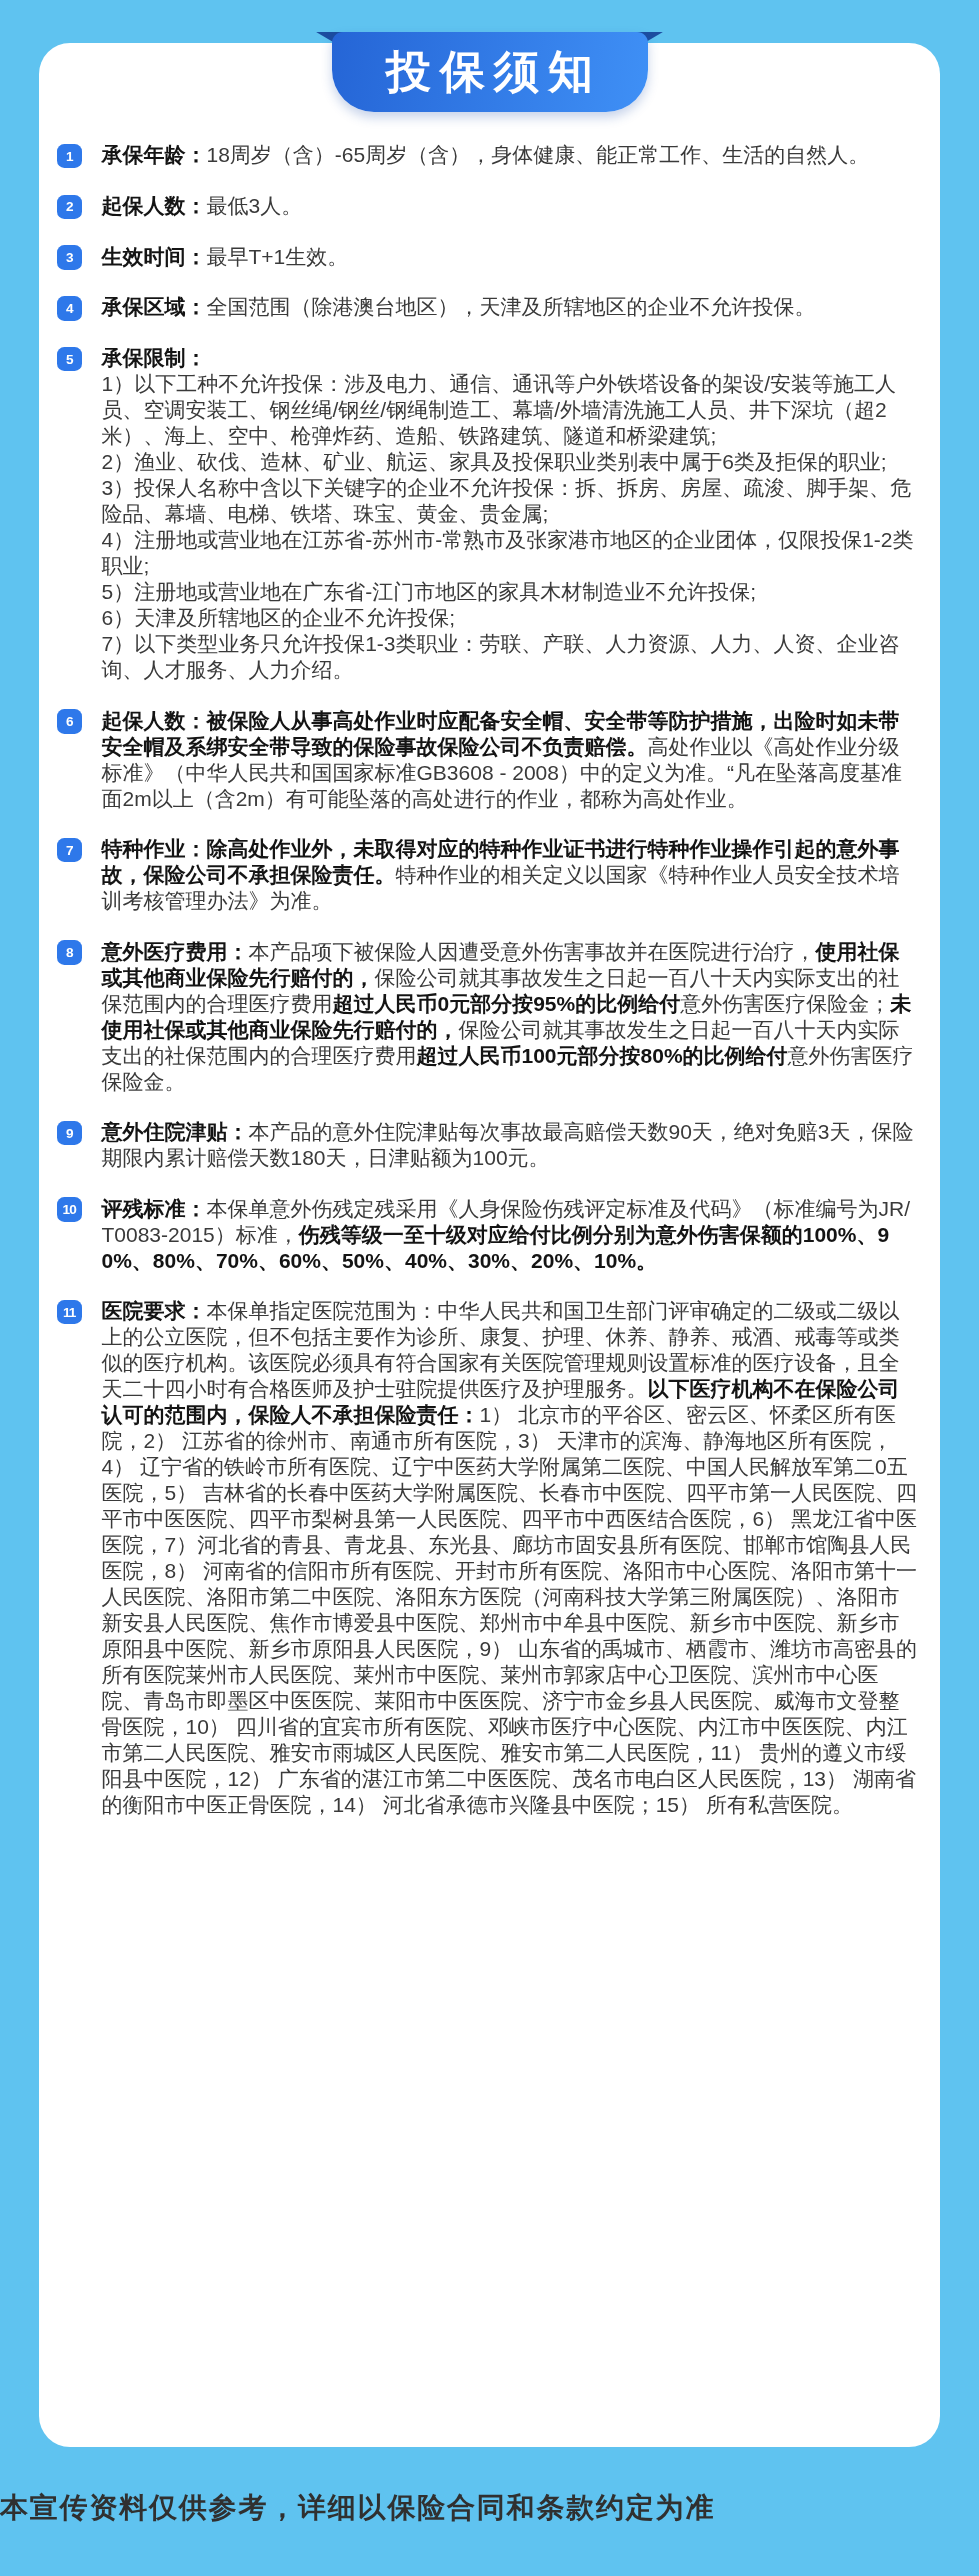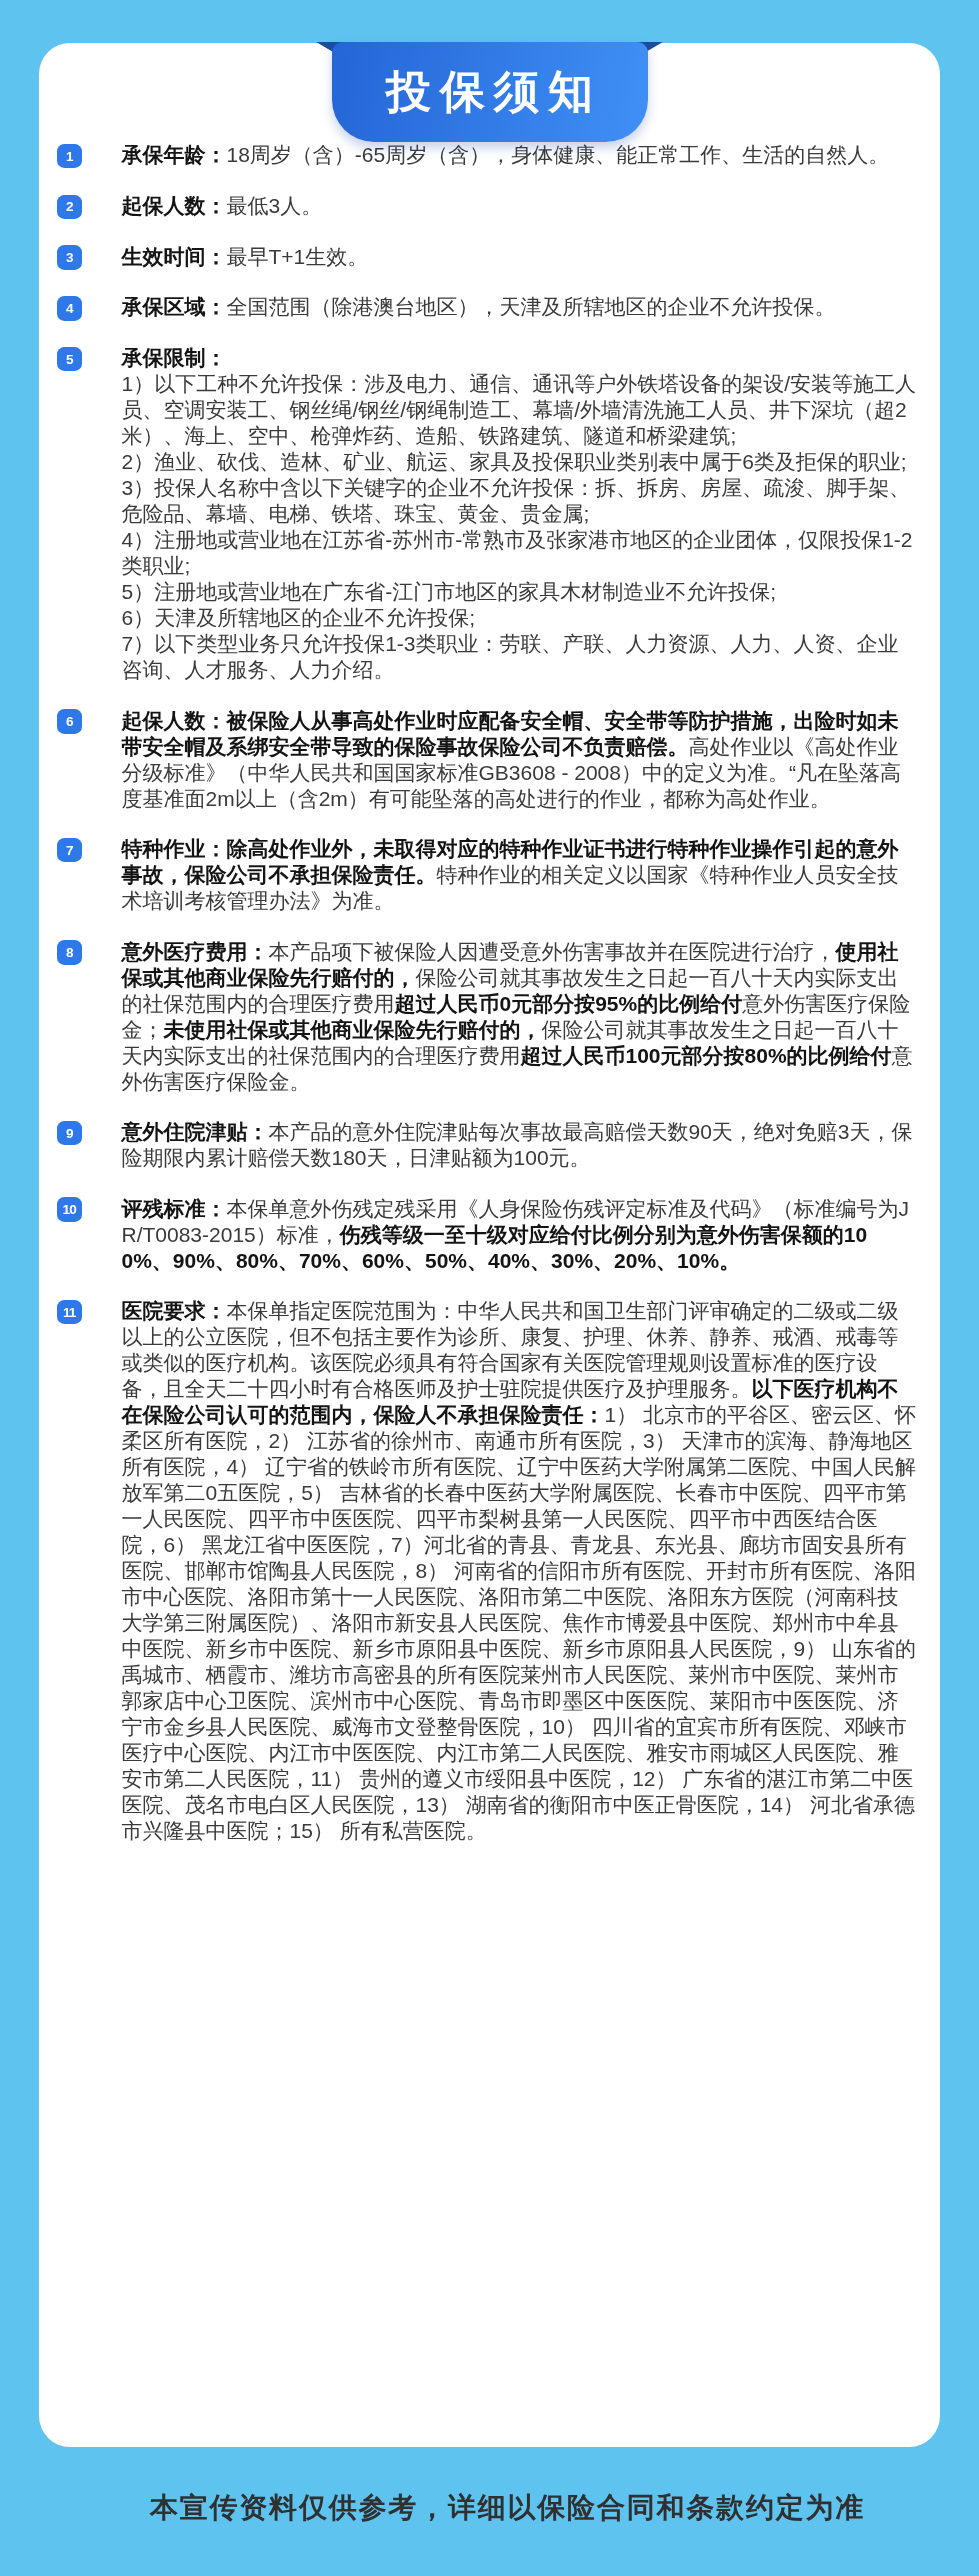--- a/index.html
+++ b/index.html
@@ -6,22 +6,22 @@
   body{
     width:979px;height:2576px;position:relative;overflow:hidden;
     background:var(--bg,#5FC3F0);
     font-family:"Liberation Sans","DejaVu Sans",sans-serif;
   }
   .card{
     position:absolute;left:39px;right:39px;top:43px;height:2404px;
     background:var(--card,#ffffff);border-radius:31px;z-index:1;
   }
   .banner{
-    position:absolute;left:50%;top:42px;transform:translateX(-50%);
-    width:316px;height:100px;z-index:3;text-align:right;
+    position:absolute;left:50%;top:32px;transform:translateX(-50%);
+    width:316px;height:80px;z-index:3;text-align:right;
   }
   .fold{position:absolute;top:0;width:40px;height:23.6px;background:var(--fold,#1C4DA0);}
   .fold-left{left:-15.4px;clip-path:polygon(0 0,100% 0,100% 100%);}
   .fold-right{right:-15.4px;clip-path:polygon(0 0,100% 0,0 100%);}
   .banner-body{
     position:absolute;inset:0;
     background:linear-gradient(100deg,var(--g1,#2565D6),var(--g2,#3F90F6));
     border-radius:11px 11px 42px 42px;
     display:flex;align-items:center;justify-content:center;
     box-shadow:0 5.4px 11px rgba(30,80,170,.25);
@@ -33,29 +33,29 @@
   .list{position:absolute;top:142px;left:57px;width:860px;z-index:2;}
   .item{display:flex;align-items:flex-start;margin-bottom:24.5px;}
   .badge{
     flex:0 0 24.5px;height:24.5px;border-radius:7.3px;margin-top:1.8px;
     background:var(--badge,#2E78EA);color:#fff;
     font-size:13.6px;font-weight:700;
     display:flex;align-items:center;justify-content:center;
     letter-spacing:-0.9px;
   }
   .item-body{
-    margin-left:40px;flex:1;
+    margin-left:20px;flex:1;
     font-size:21px;line-height:26px;color:var(--text,#3A3A3A);
     word-break:break-all;text-align:left;
   }
   .strong{font-weight:700;color:var(--textStrong,#141414);}
   .footer{
     position:absolute;left:0;right:0;top:2489px;z-index:2;
-    text-align:center;font-size:28px;font-weight:600;
-    color:var(--footerText,#303030);letter-spacing:1.8px;padding-left:36px;
+    text-align:left;font-size:28px;font-weight:600;
+    color:var(--footerText,#303030);letter-spacing:1.8px;
   }
 </style>
 </head>
 <body>
 
 <div class="card"></div>
 
 <div class="banner">
   <span class="fold fold-left"></span>
   <span class="fold fold-right"></span>

